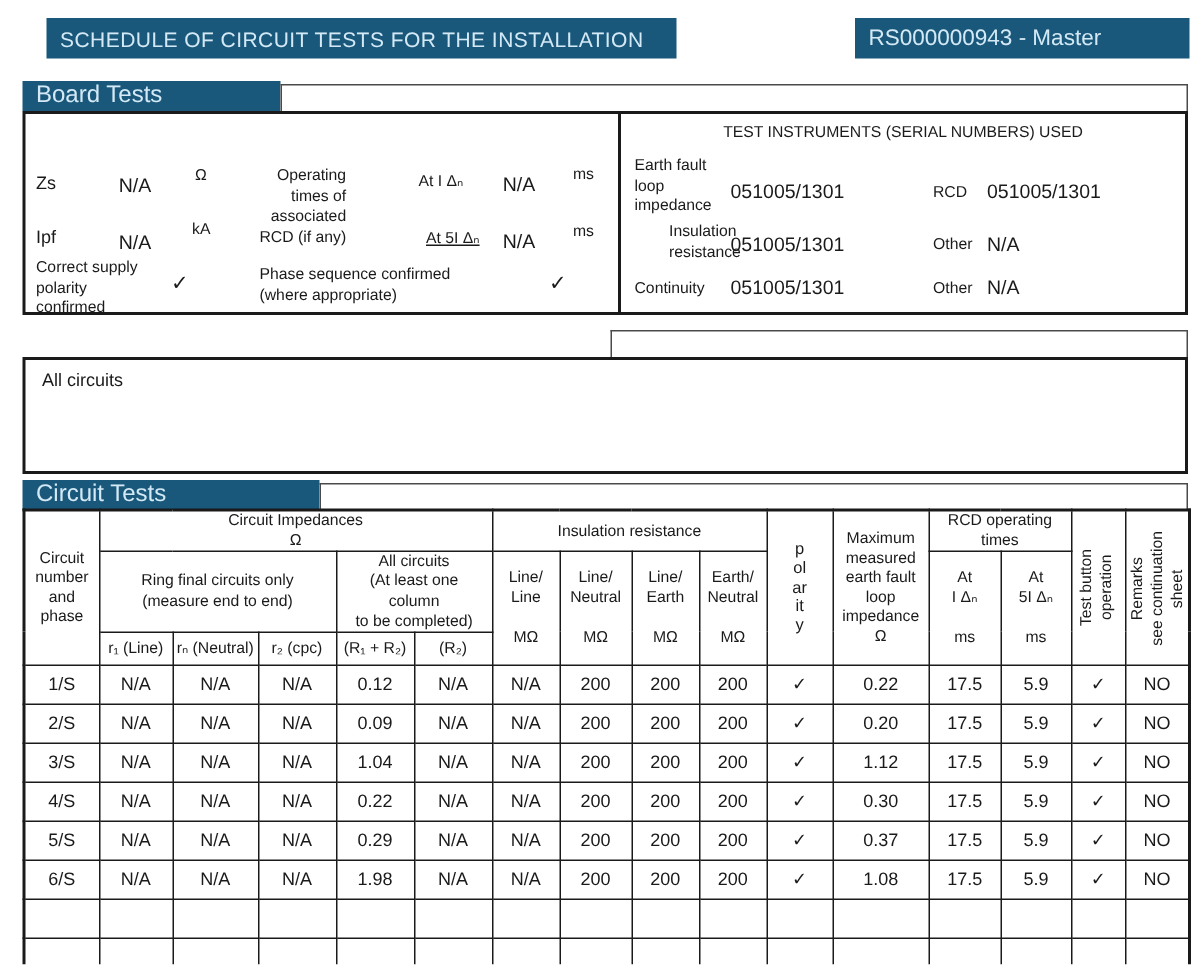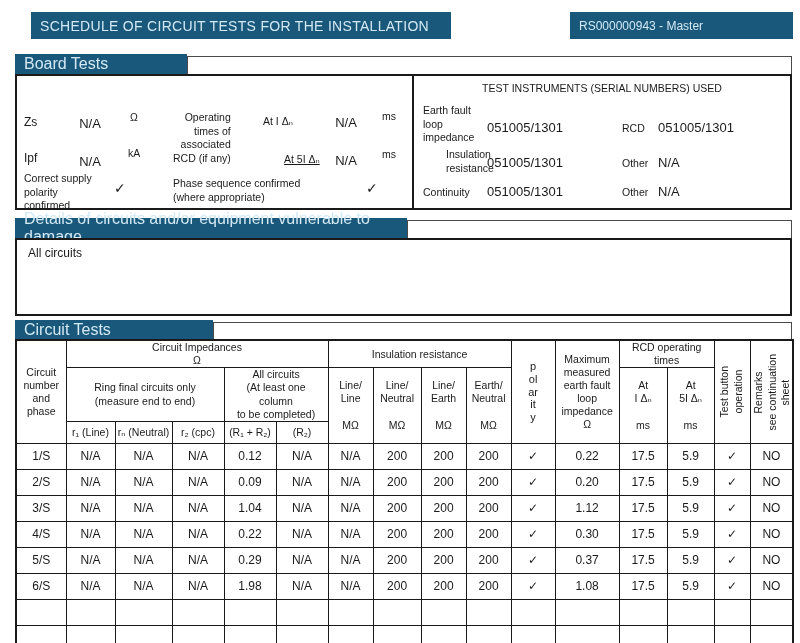--- a/index.html
+++ b/index.html
@@ -10,21 +10,21 @@
   }
   .teal { background:#19587b; color:#d3e9f5; }
   .title-bar {
     position:absolute; left:15px; top:12px; width:420px; height:27px;
     display:flex; align-items:center; padding-left:9px; box-sizing:border-box;
     font-size:14px; letter-spacing:0.3px;margin-left:16px;
   }
   .ref-badge {
     position:absolute; left:570px; top:12px; width:223px; height:27px;
     display:flex; align-items:center; padding-left:9px; box-sizing:border-box;
-    font-size:12px;
+    font-size:15px;
   }
   .section-bar {
     position:absolute; height:20px; display:flex; align-items:center;
     padding-left:9px; box-sizing:border-box; font-size:16px;
   }
   .section-strip {
     position:absolute; height:18px; background:#ffffff;
     border:1px solid #4a4a4a; border-bottom:none; box-sizing:border-box;
   }
   .box { position:absolute; border:2px solid #1a1a1a; box-sizing:border-box; background:#fff; }
@@ -83,21 +83,21 @@
 
       <div class="abs lab" style="left:7px; top:39px; font-size:12px;">Zs</div>
       <div class="abs val" style="left:44px; top:40px; width:58px; text-align:center;">N/A</div>
       <div class="abs unit" style="left:113px; top:35px;">Ω</div>
 
       <div class="abs lab pre" style="left:156px; top:35px;text-align:right;">Operating
 times of
 associated
 RCD (if any)</div>
 
-      <div class="abs lab" style="left:246px; top:39px;">At I Δₙ</div>
+      <div class="abs lab" style="left:262px; top:39px;">At I Δₙ</div>
       <div class="abs val" style="left:303px; top:39px; width:52px; text-align:center;">N/A</div>
       <div class="abs unit" style="left:365px; top:34px;">ms</div>
 
       <div class="abs lab" style="left:7px; top:75px; font-size:12px;">Ipf</div>
       <div class="abs val" style="left:44px; top:78px; width:58px; text-align:center;">N/A</div>
       <div class="abs unit" style="left:111px; top:71px;">kA</div>
 
       <div class="abs lab" style="left:267px; top:77px;text-decoration:underline;">At 5I Δₙ</div>
       <div class="abs val" style="left:303px; top:77px; width:52px; text-align:center;">N/A</div>
       <div class="abs unit" style="left:365px; top:72px;">ms</div>
@@ -127,23 +127,20 @@
       <div class="abs lab" style="left:208px; top:81px;">Other</div>
       <div class="abs val" style="left:244px; top:79px;">N/A</div>
 
       <div class="abs lab" style="left:9px; top:110px;">Continuity</div>
       <div class="abs val" style="left:73px; top:108px;">051005/1301</div>
       <div class="abs lab" style="left:208px; top:110px;">Other</div>
       <div class="abs val" style="left:244px; top:108px;">N/A</div>
     </div>
   </div>
 
-  <div class="section-bar teal" style="left:15px; top:218px; width:392px;">
-    <span>Details of circuits and/or equipment vulnerable to damage</span>
-  </div>
   <div class="section-strip" style="left:407px; top:220px; width:385px;"></div>
   <div class="box" style="left:15px; top:238px; width:777px; height:78px;">
     <div class="abs" style="left:11px; top:6px; font-size:12px;">All circuits</div>
   </div>
 
   <div class="section-bar teal" style="left:15px; top:320px; width:198px;">
     <span>Circuit Tests</span>
   </div>
   <div class="section-strip" style="left:213px; top:322px; width:579px;"></div>
 

